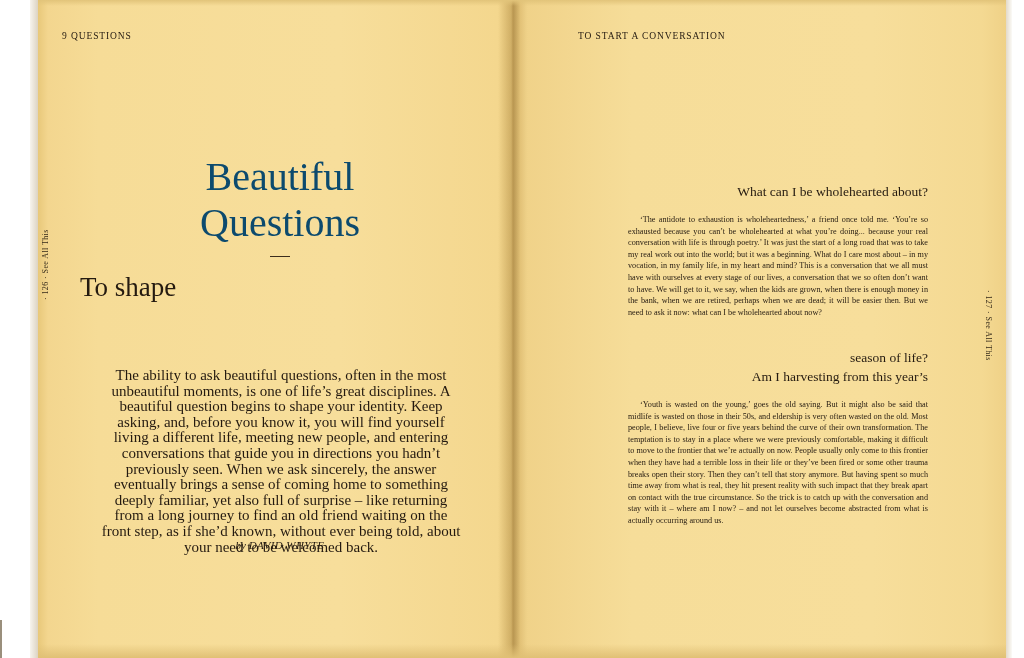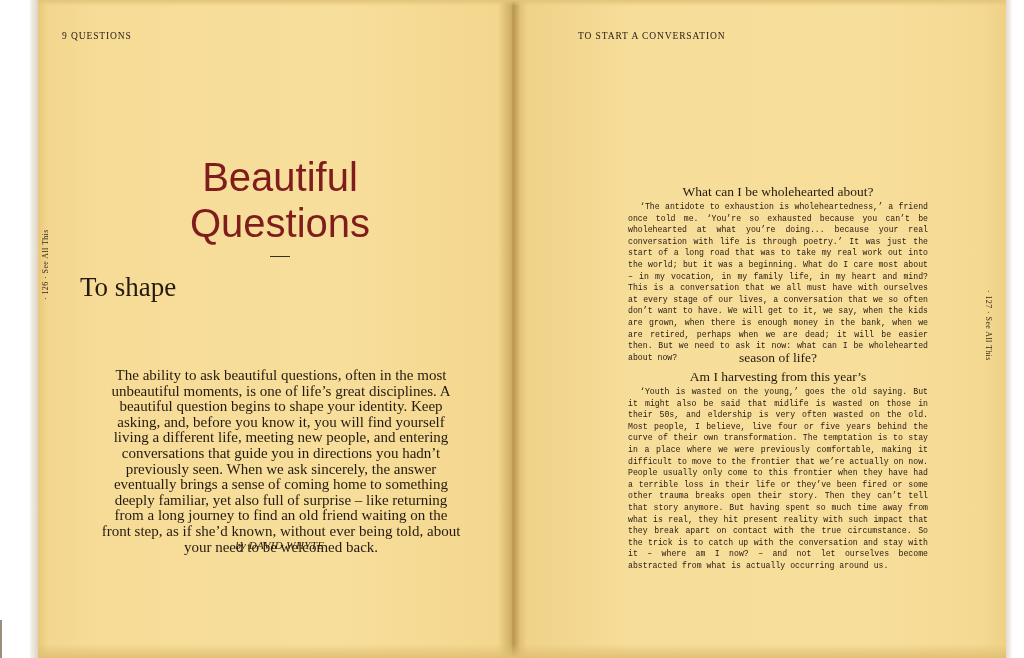--- a/index.html
+++ b/index.html
@@ -140,22 +140,22 @@
     transform-origin: left top;
   }
   .title-main {
     position: absolute;
     left: 80px;
     top: 154px;
     width: 400px;
     text-align: center;
     font-size: 40px;
     line-height: 46px;
-    color: #7f1d1d;
-    font-family: Liberation Sans, sans-serif;
+    color: #0c4a6e;
+    font-family: Liberation Serif, serif;
   }
   .title-rule {
     position: absolute;
     left: 270px;
     top: 256px;
     width: 20px;
     height: 1px;
     background: #3b2d1c;
   }
   .title-sub {
@@ -197,33 +197,33 @@
   }
 
   
   .col {
     position: absolute;
     left: 628px;
     width: 300px;
     color: #241a10;
   }
   .q-head {
-    text-align: center;
+    text-align: right;
     font-size: 13.5px;
     line-height: 19px;
     font-family: "Liberation Serif", serif;
     color: #241a10;
   }
   .q-body {
-    margin-top: 0;
+    margin-top: 13px;
     font-size: 8.2px;
     line-height: 11.6px;
     text-align: justify;
     text-indent: 12px;
-    font-family: Liberation Mono, monospace;
+    font-family: Liberation Serif, serif;
     color: #241a10;
     hyphens: manual;
   }
   .sec1 { top: 182px; }
   .sec2 { top: 348px; }
 </style>
 </head>
 <body>
 
 <div class="spread">

